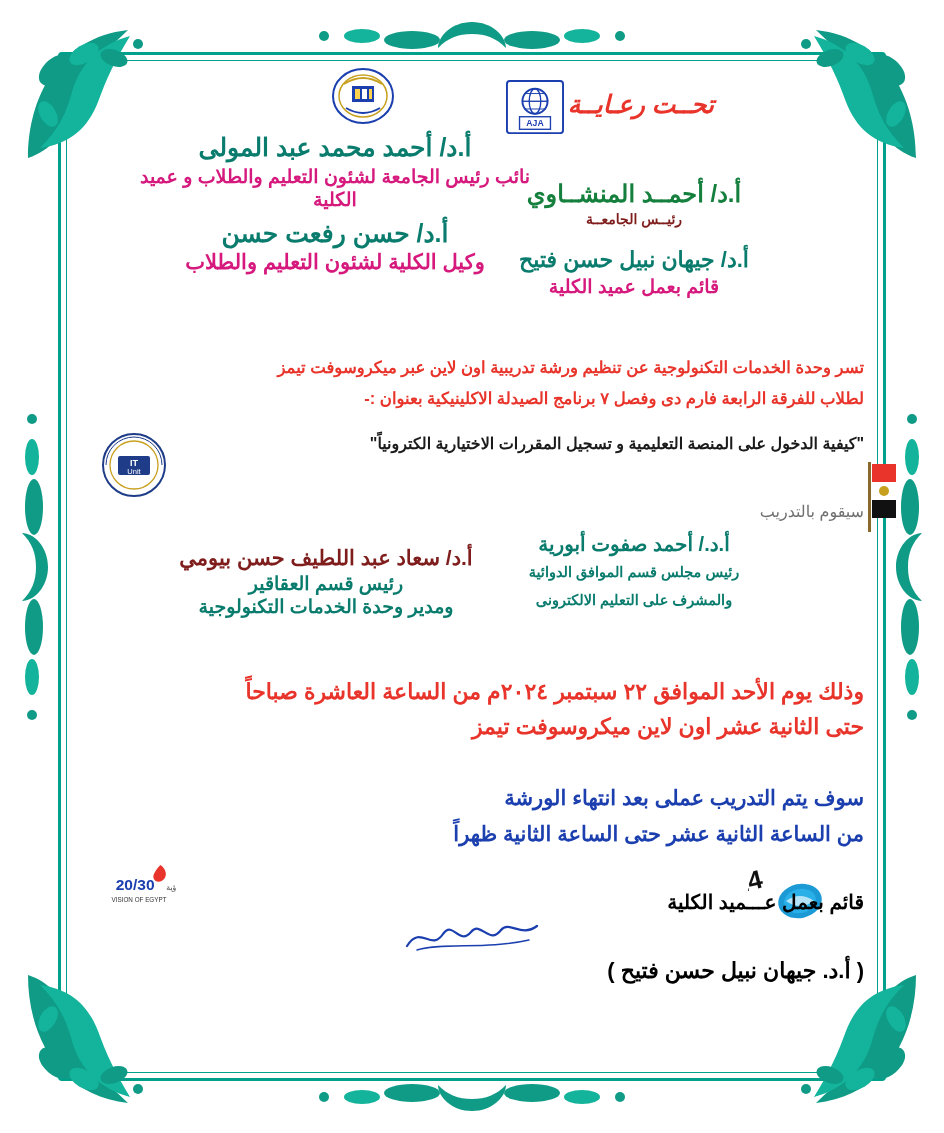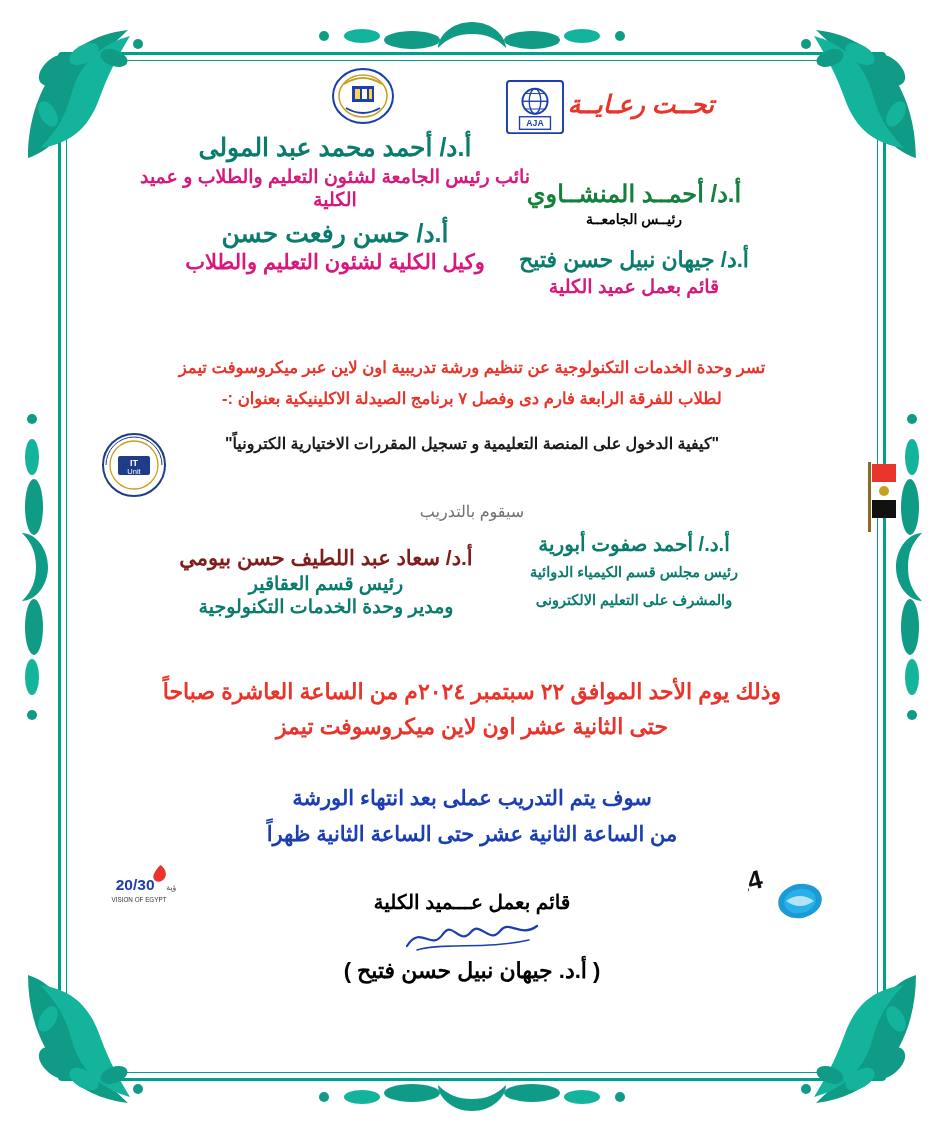--- a/index.html
+++ b/index.html
@@ -61,31 +61,31 @@
   .logo-2030{bottom:150px;left:26px;width:70px;height:56px;}
   .logo-2024{bottom:140px;right:16px;width:100px;height:70px;}
 
   .under-patronage{
     position:absolute;top:28px;right:150px;
     font-size:25px;font-weight:bold;color:#e8342a;
     font-style:italic;
     letter-spacing:1px;
   }
 
-  .block{position:absolute;text-align:center;}
+  .block{position:absolute;}
 
   .right-col{top:70px;left:40px;width:430px;text-align:center;}
   .right-col .l1{font-size:25px;color:#0a7c6e;font-weight:bold;line-height:1.25;}
   .right-col .l2{font-size:19px;color:#d6197d;font-weight:bold;margin-top:2px;}
   .right-col .l3{font-size:25px;color:#0a7c6e;font-weight:bold;margin-top:8px;}
   .right-col .l4{font-size:21px;color:#d6197d;font-weight:bold;margin-top:2px;}
 
   .left-col{top:118px;right:20px;width:420px;text-align:center;}
   .left-col .l1{font-size:24px;color:#15803d;font-weight:bold;}
-  .left-col .l2{font-size:14px;color:#000000;font-weight:bold;margin-top:3px;}
+  .left-col .l2{font-size:14px;color:#7f1d1d;font-weight:bold;margin-top:3px;}
   .left-col .l3{font-size:22px;color:#0a7c6e;font-weight:bold;margin-top:20px;}
   .left-col .l4{font-size:19px;color:#d6197d;font-weight:bold;margin-top:2px;}
 
   .intro{
     top:290px;left:0;right:0;
     color:#e8342a;font-weight:bold;font-size:16.5px;line-height:1.9;
   }
   .title-quote{
     top:372px;left:0;right:0;
     color:#1b1b1b;font-weight:bold;font-size:16px;
@@ -332,21 +332,21 @@
   <div class="block trainer-label">سيقوم بالتدريب</div>
 
   <div class="block trainer-right">
     <div class="n">أ.د/ سعاد عبد اللطيف حسن بيومي</div>
     <div class="r">رئيس قسم العقاقير</div>
     <div class="r">ومدير وحدة الخدمات التكنولوجية</div>
   </div>
 
   <div class="block trainer-left">
     <div class="n">أ.د./ أحمد صفوت أبورية</div>
-    <div class="r">رئيس مجلس قسم الكيمياء الدوائية</div>
+    <div class="r">رئيس مجلس قسم الموافق الدوائية</div>
     <div class="r">والمشرف على التعليم الالكترونى</div>
   </div>
 
   <div class="block datetime">
     <div>وذلك يوم الأحد الموافق ٢٢ سبتمبر ٢٠٢٤م من الساعة العاشرة صباحاً</div>
     <div>حتى الثانية عشر اون لاين ميكروسوفت تيمز</div>
   </div>
 
   <div class="block practical">
     <div>سوف يتم التدريب عملى بعد انتهاء الورشة</div>

